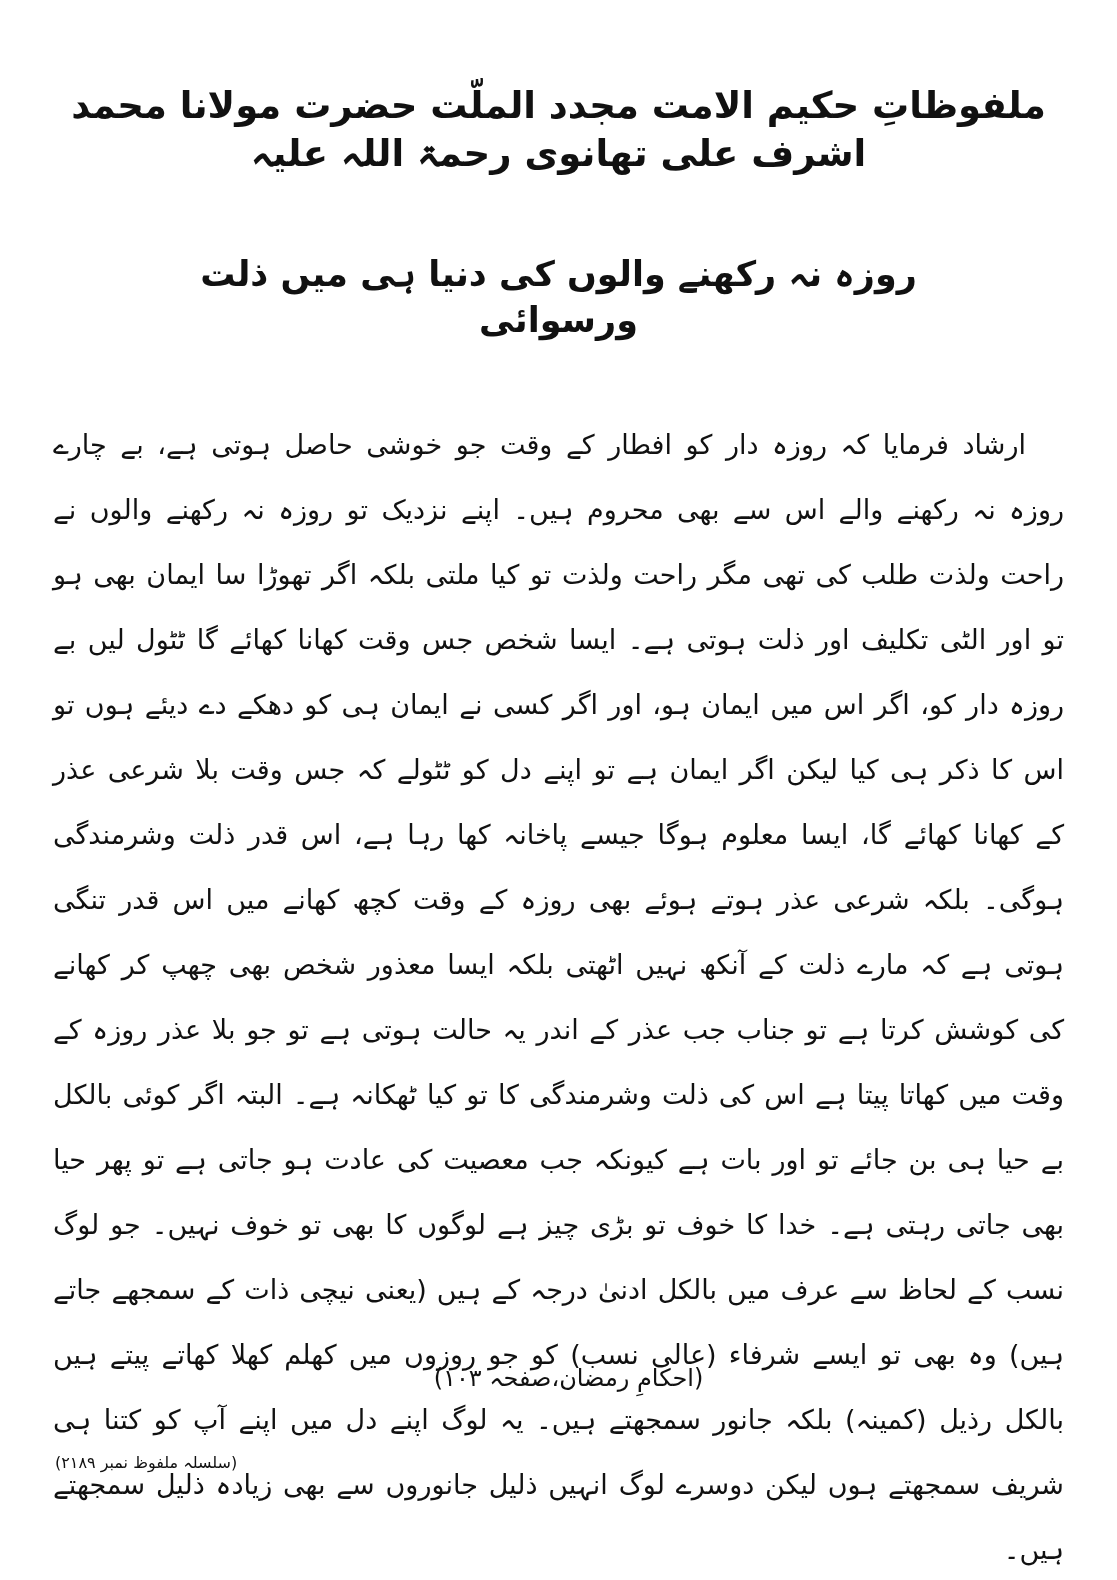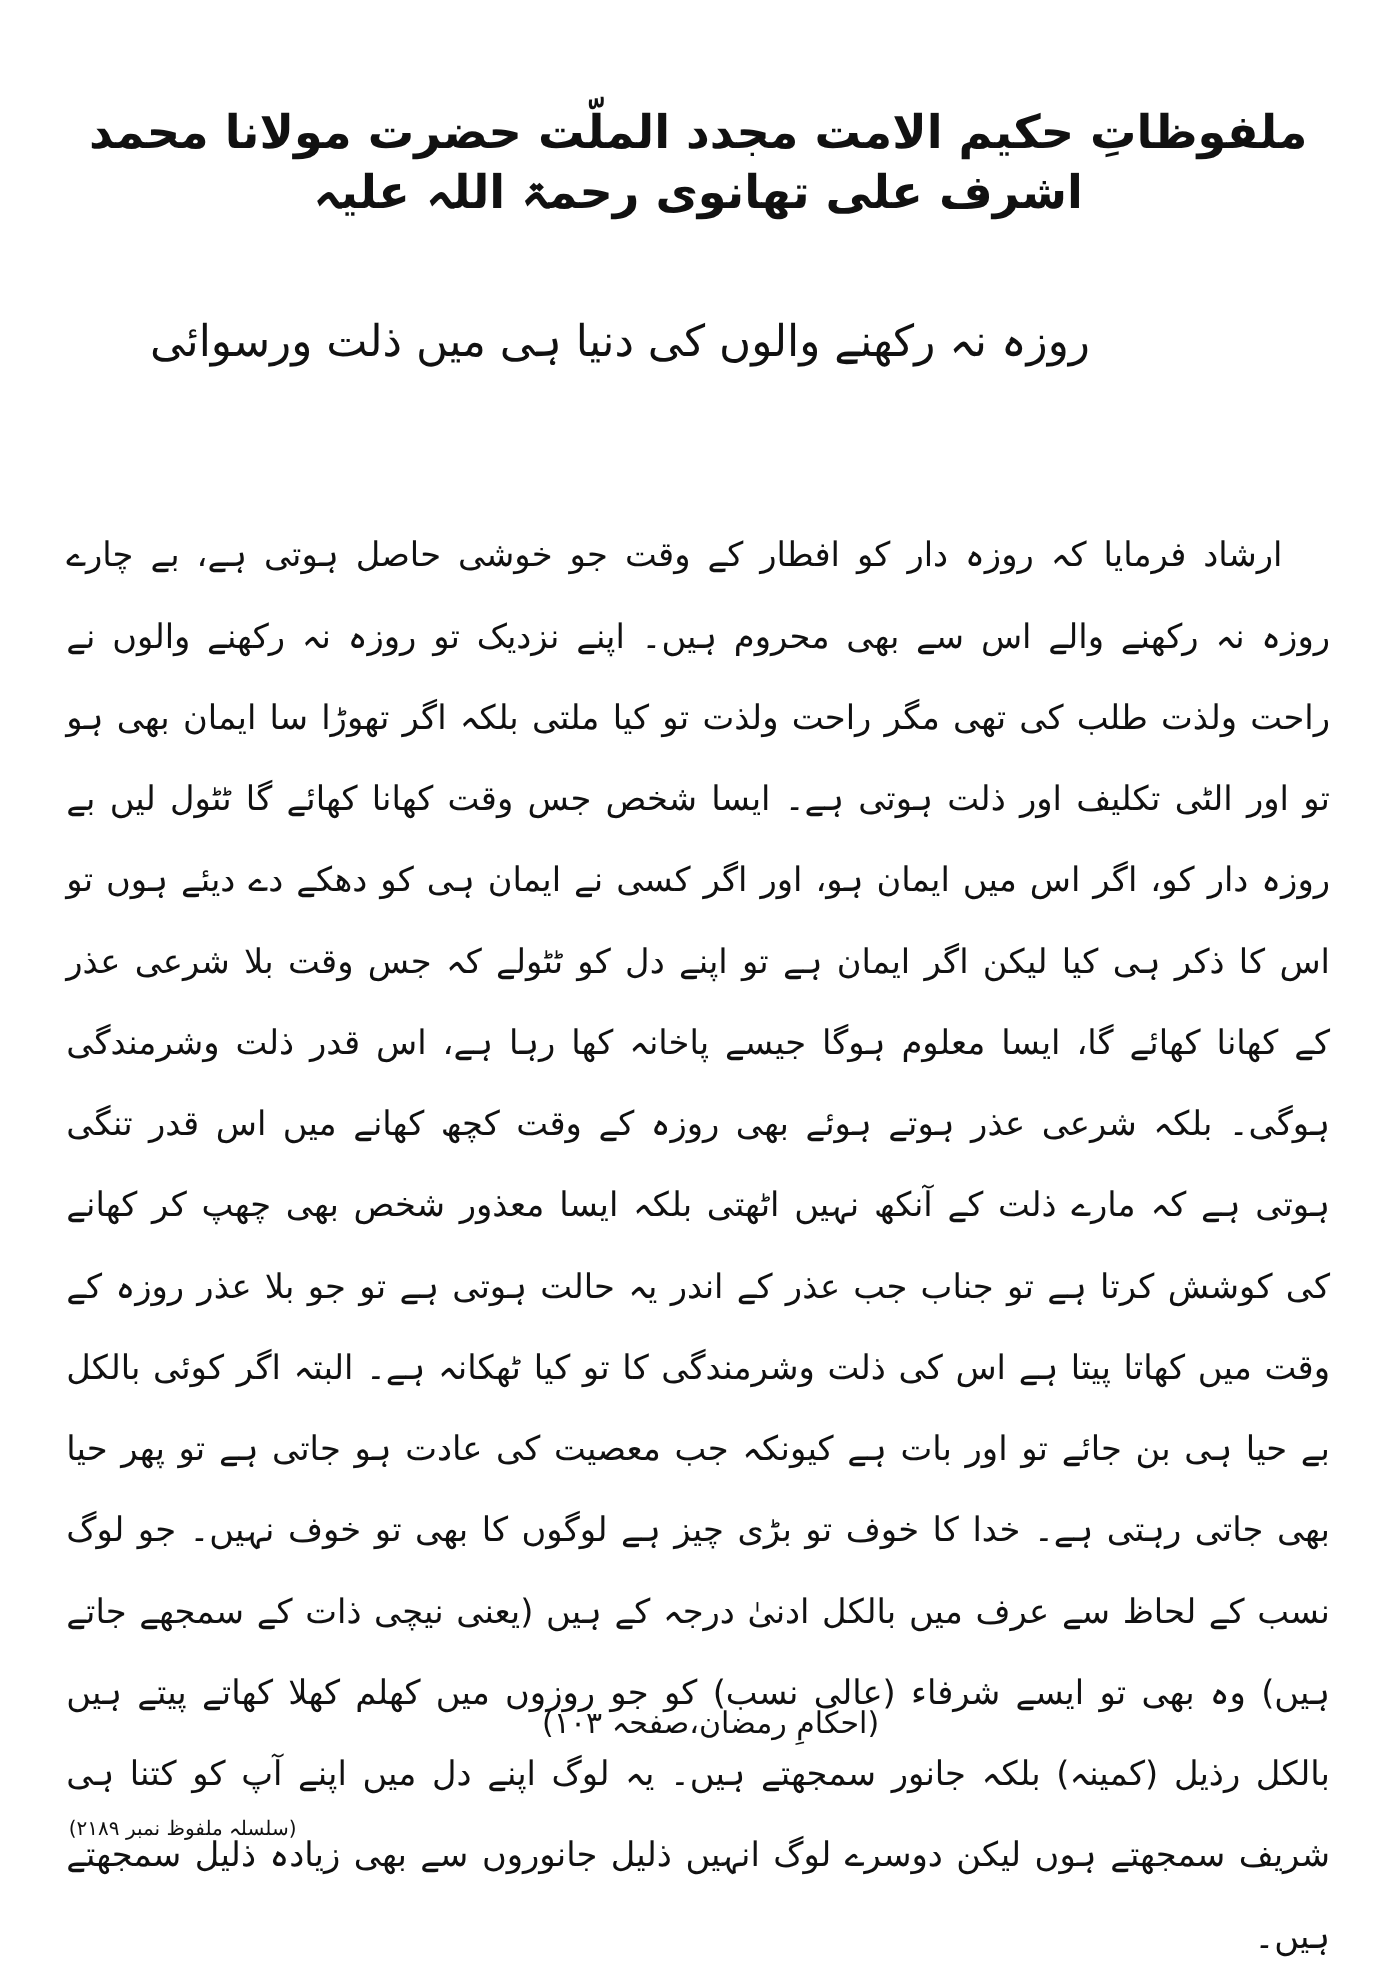--- a/index.html
+++ b/index.html
@@ -29,23 +29,23 @@
       font-weight: bold;
       line-height: 1.3;
       letter-spacing: 0px;
     }
     .doc-title {
       position: absolute;
       top: 252px;
       left: 120px;
       right: 120px;
       direction: rtl;
-      text-align: left;
+      text-align: center;
       font-size: 35px;
-      font-weight: normal;
+      font-weight: bold;
       line-height: 1.3;
     }
     .doc-body {
       position: absolute;
       top: 412px;
       right: 53px;
       left: 53px;
       direction: rtl;
       text-align: justify;
       font-size: 27px;

